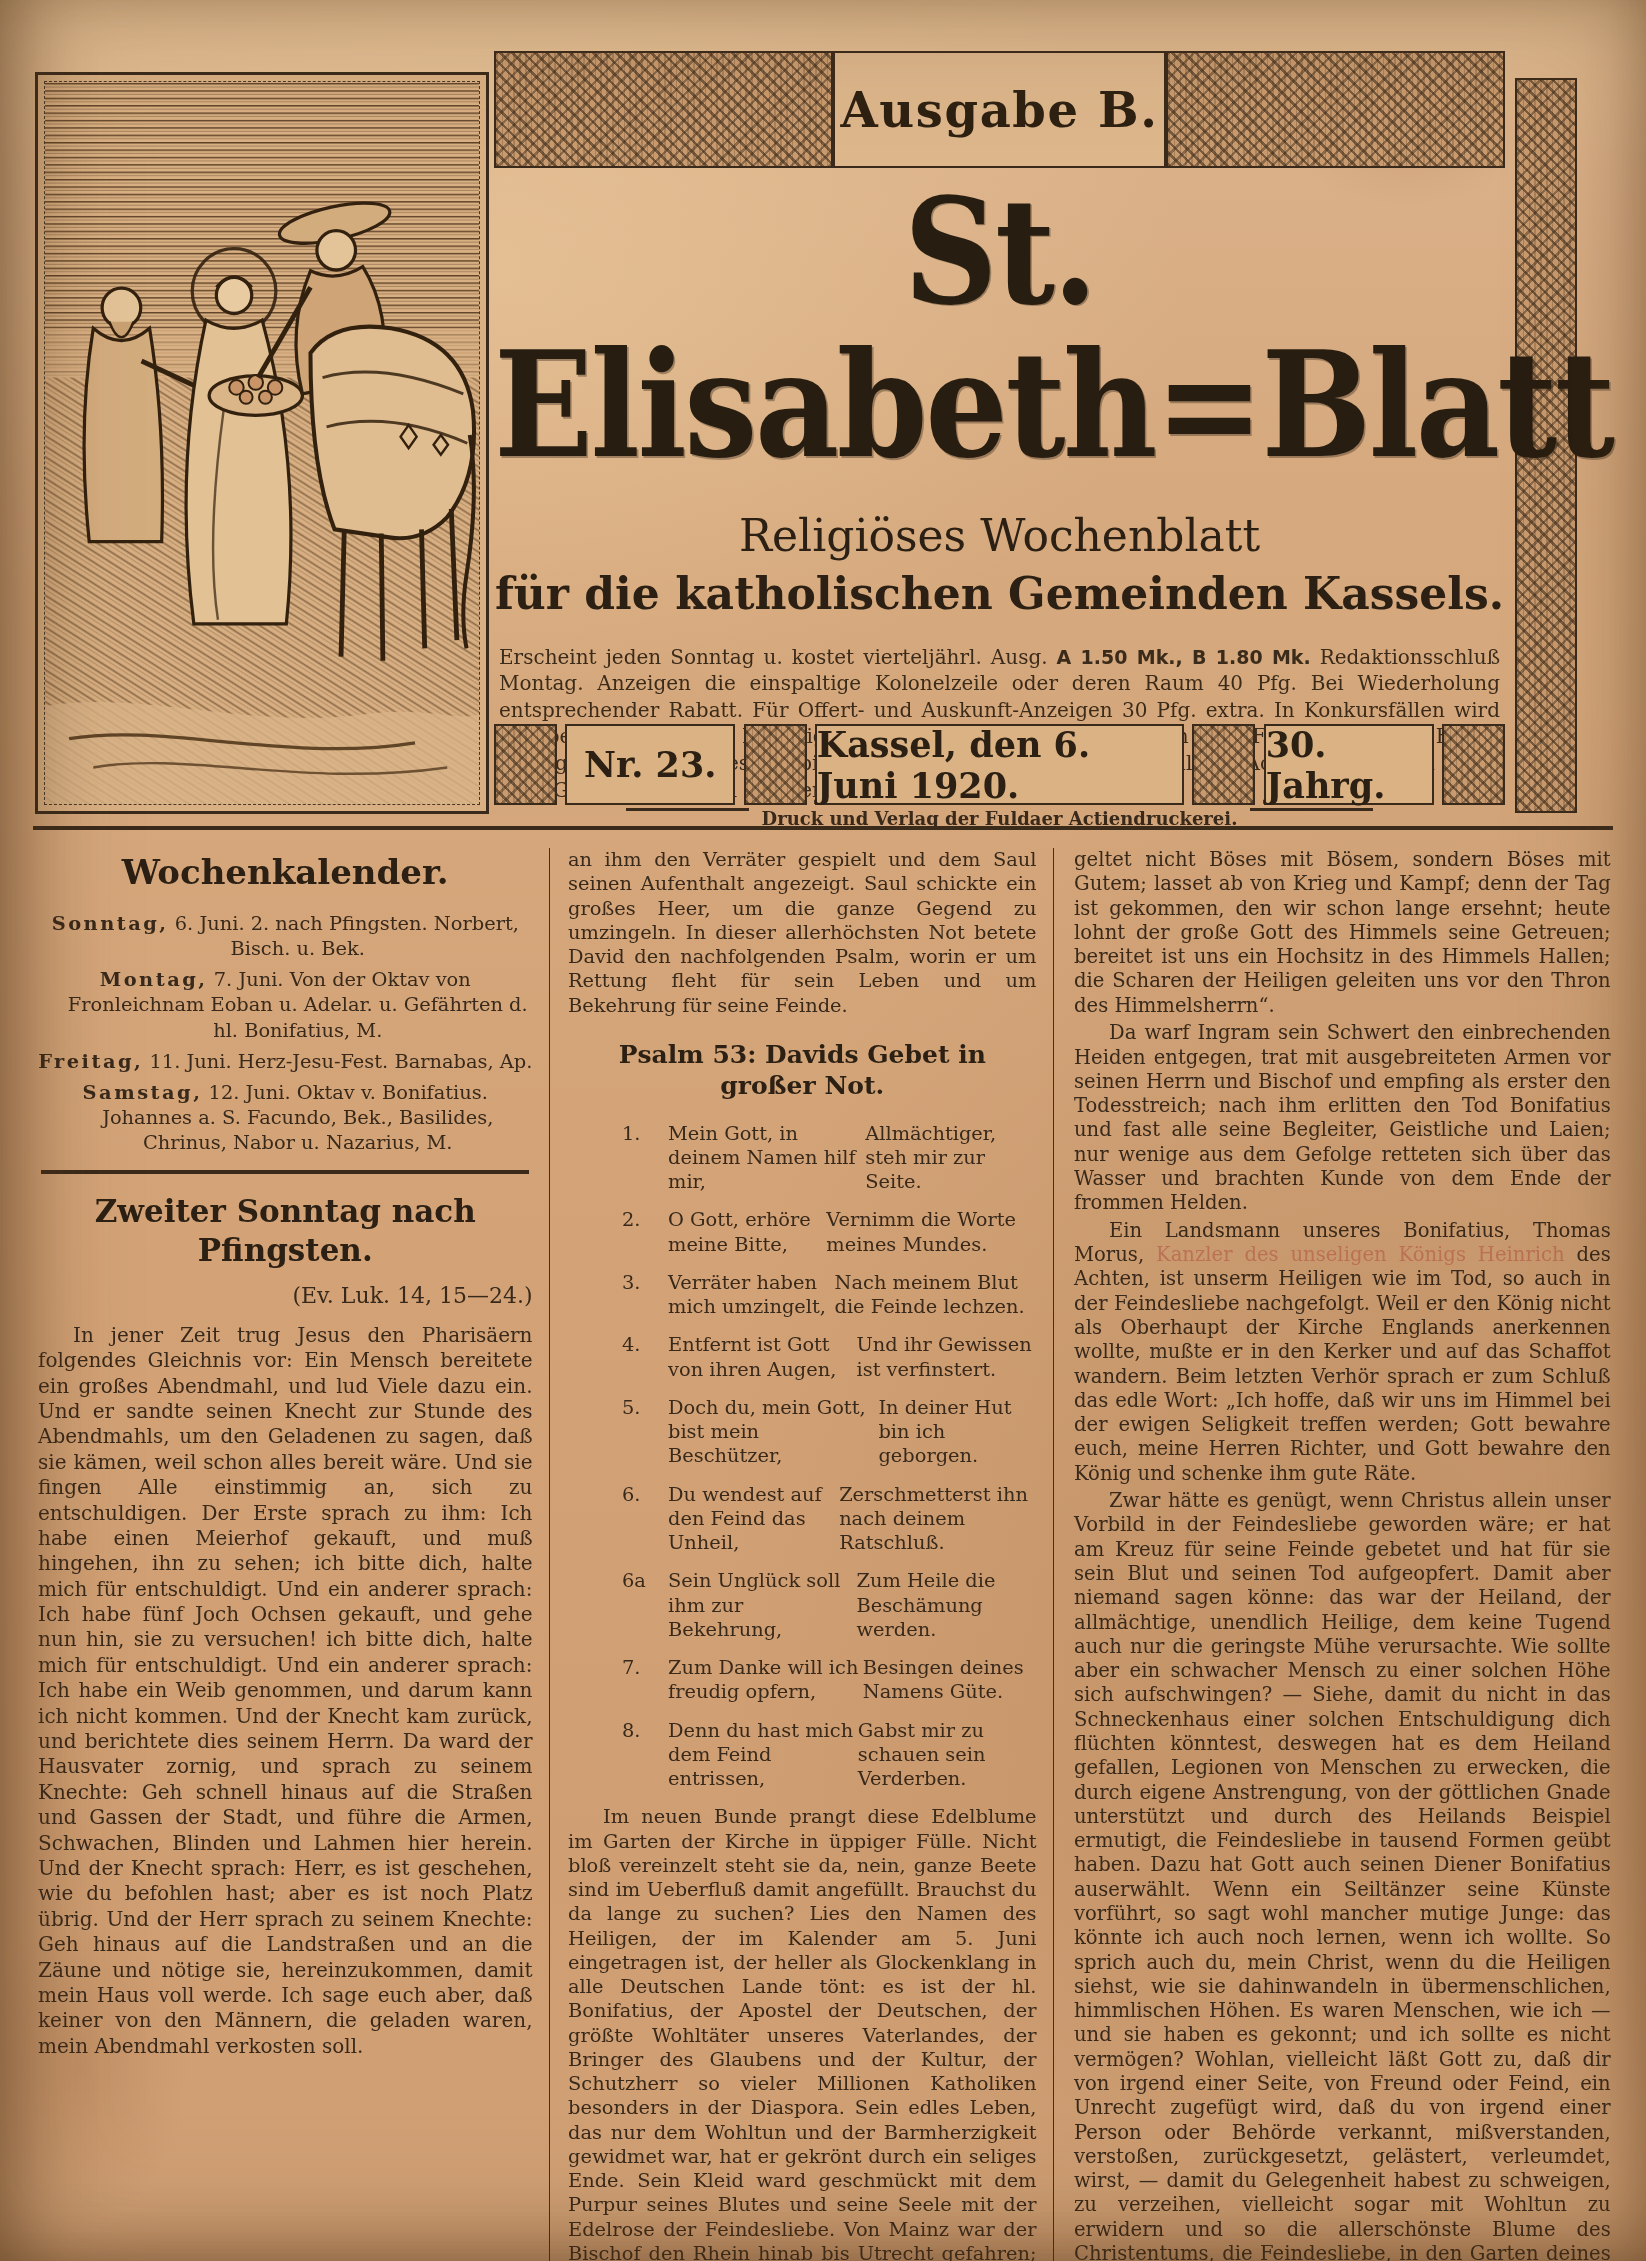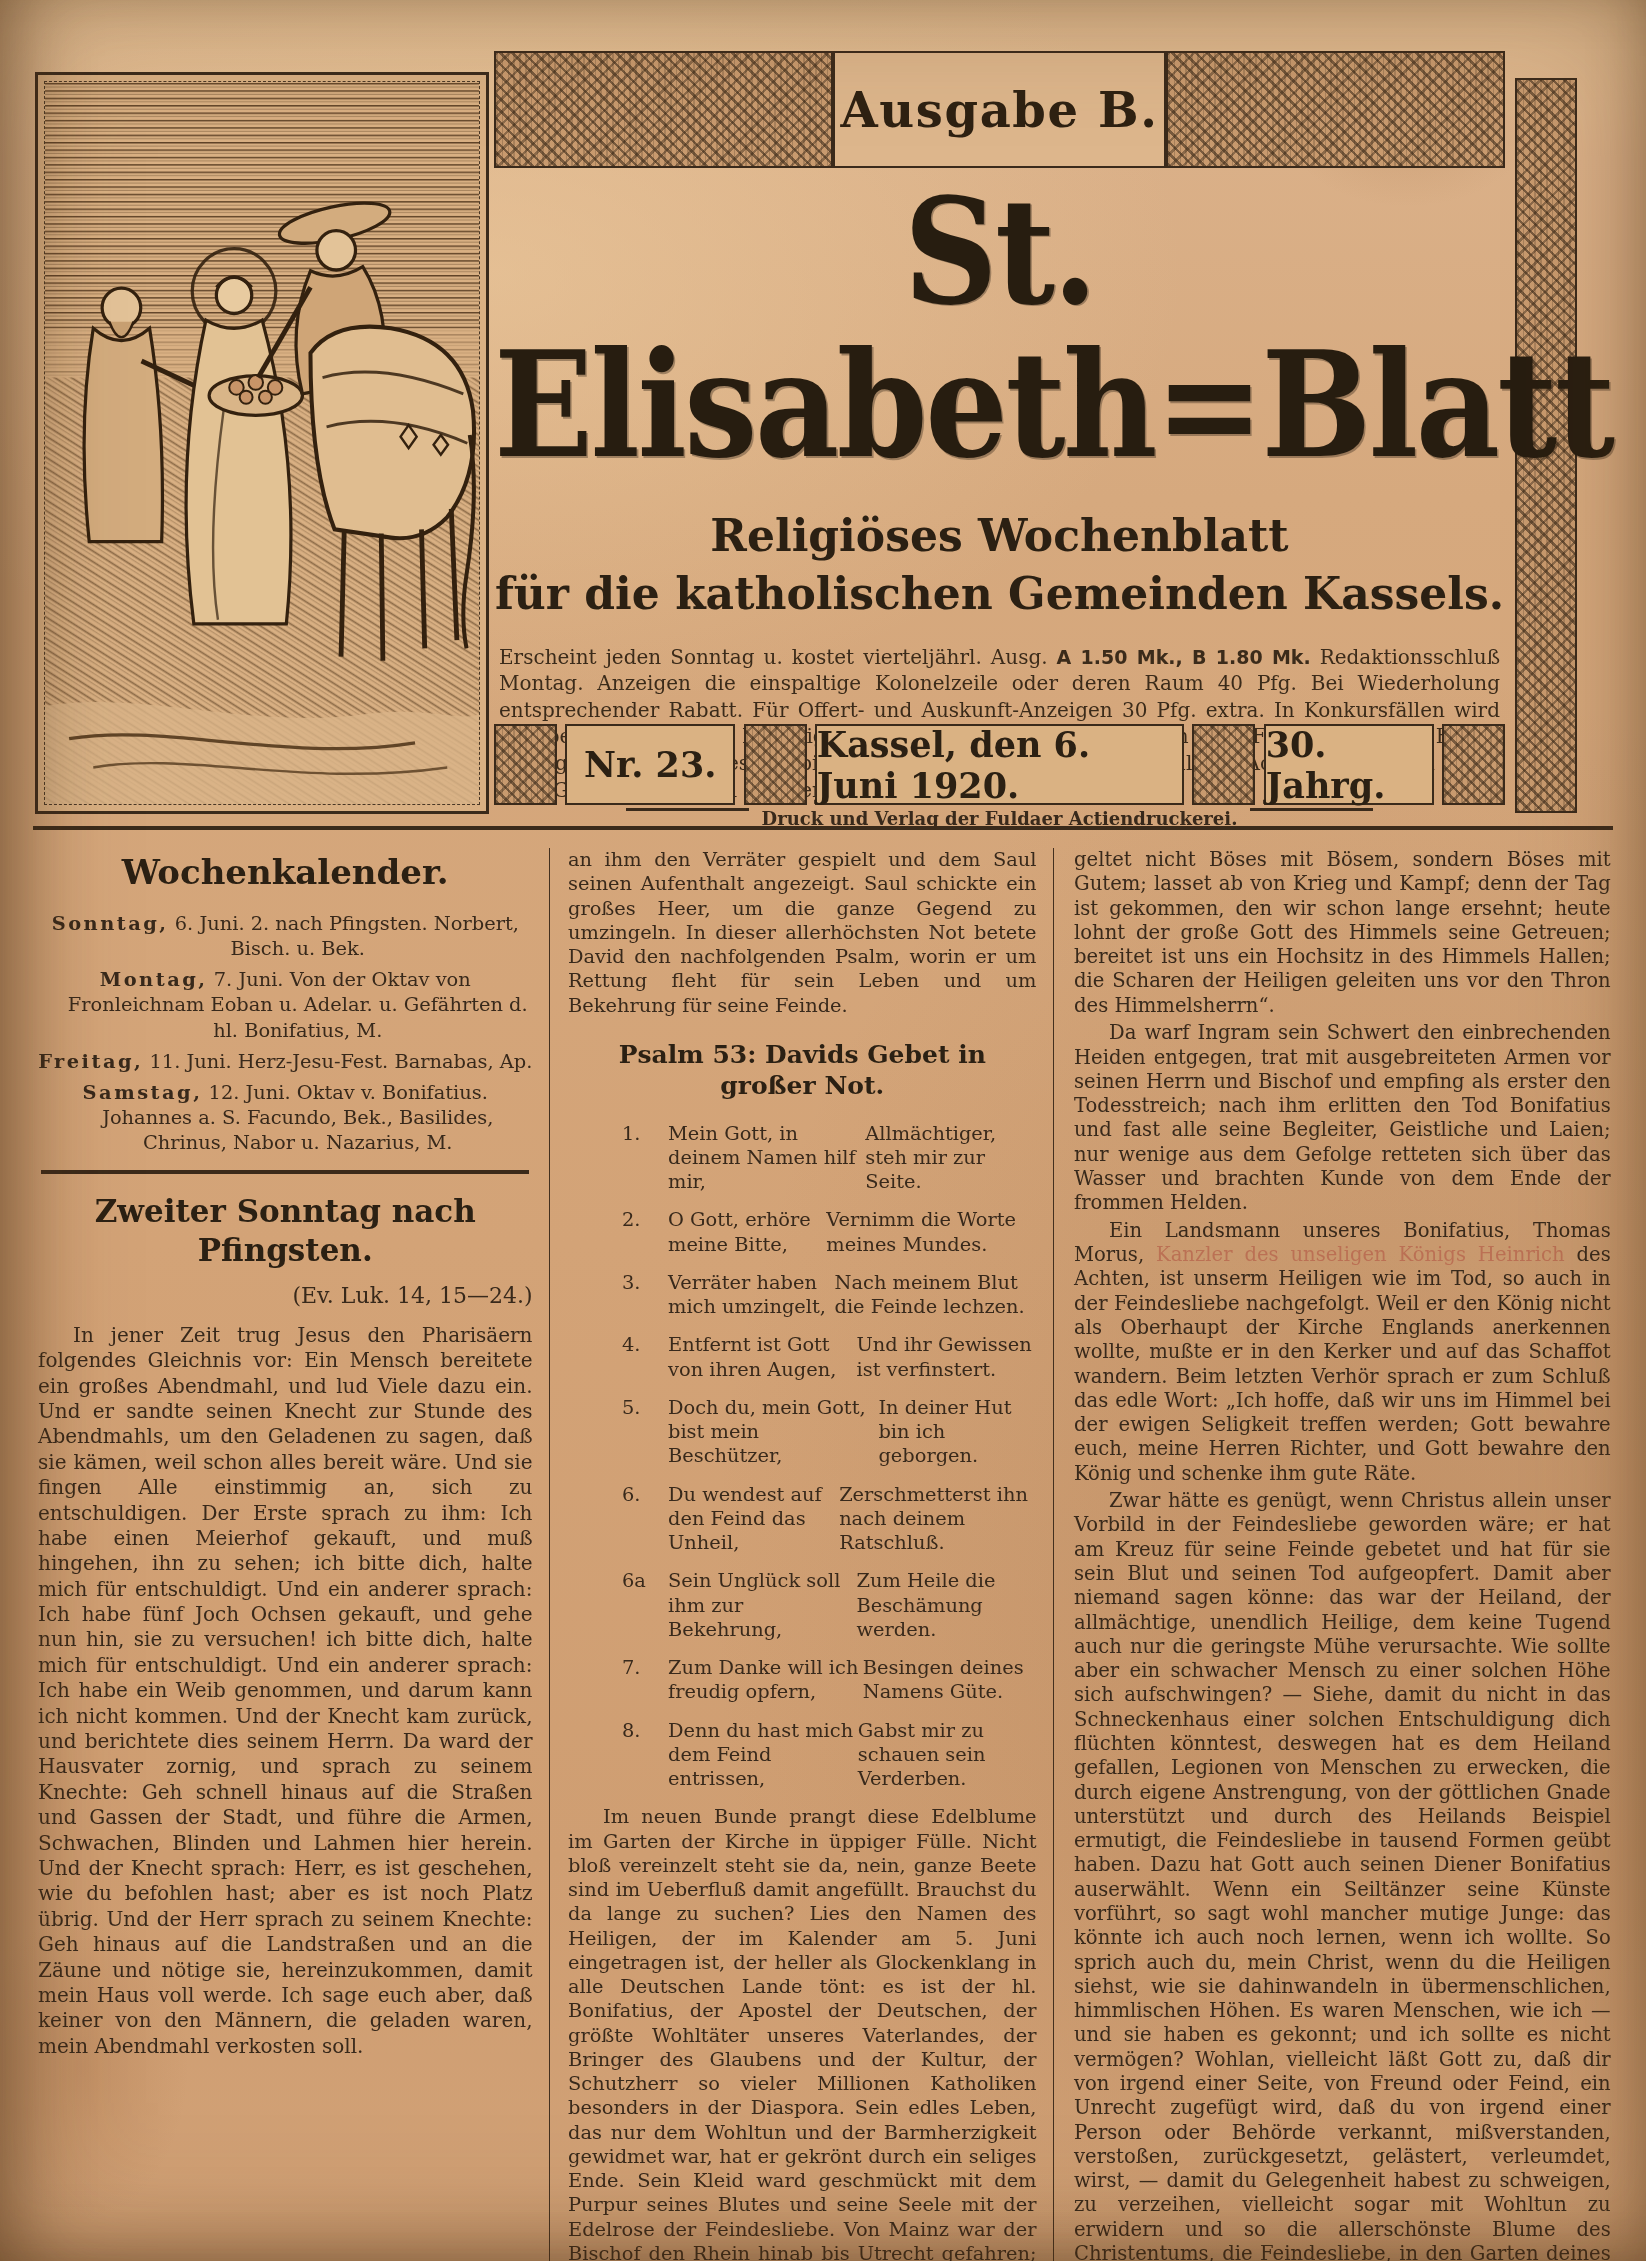--- a/index.html
+++ b/index.html
@@ -48,21 +48,21 @@
     font-size:48px; font-weight:bold; color:#2e2112; letter-spacing:1.6px;text-align:right;}
 
   
   .vstrip{position:absolute; left:1515px; top:78px; width:58px; height:731px;}
 
   
   .masthead{position:absolute; left:494px; top:176px; width:1011px; text-align:center;}
   .mh-title{font-size:130px; line-height:1.05; font-weight:bold; color:#271d10; letter-spacing:-2.5px;
     transform:scaleY(1.12); transform-origin:top center;
     text-shadow:1.6px 1.6px 0 rgba(39,29,16,.35);}
-  .mh-sub1{margin-top:61px; font-size:44px; font-weight:bold; color:#2b2013;}
+  .mh-sub1{margin-top:61px; font-size:44px; font-weight:normal; color:#2b2013;}
   .mh-sub2{margin-top:6.6px; font-size:44px; font-weight:bold; color:#2b2013;}
   .fineprint{margin:25px 5px 0 5px; font-size:20px; line-height:1.33; text-align:justify; color:#3b2b1a;}
   .fineprint b{font-family:"DejaVu Sans", sans-serif; font-size:19px;}
   .imprint{margin-top:5px; display:flex; justify-content:center; gap:13px;
     font-size:18px; font-weight:bold;}
   .imprint .irule{width:123px; height:3.3px; background:#3a2a1b;}
 
   
   .daterow{position:absolute; left:494px; top:724px; width:1011px; height:81px; display:flex; gap:8.2px;}
   .daterow .sq{width:59px;}

